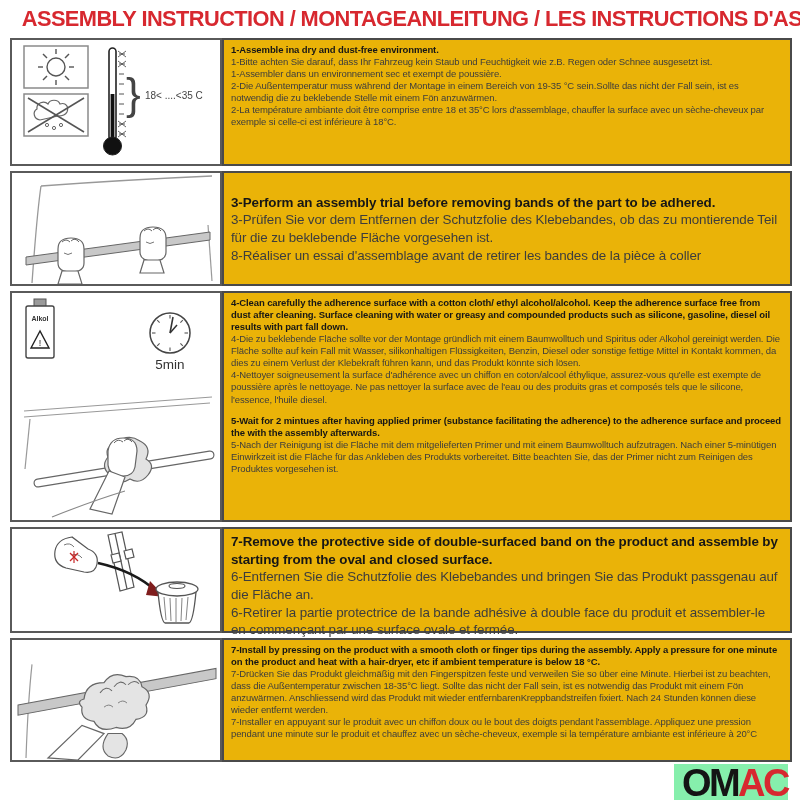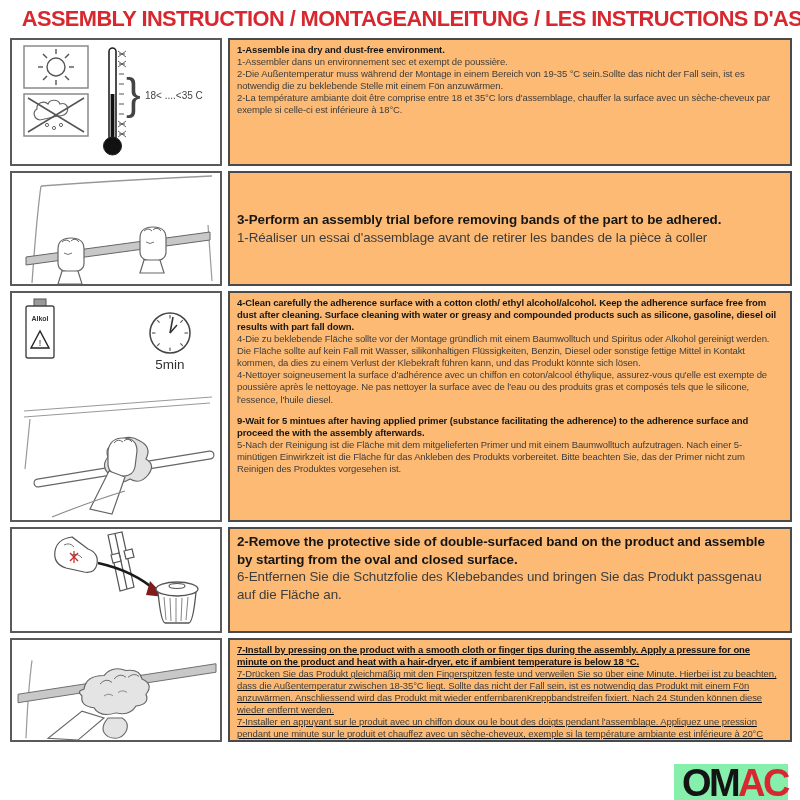--- a/index.html
+++ b/index.html
@@ -2,23 +2,23 @@
 <html><head>
 <meta charset="utf-8">
 <style>
   html,body{margin:0;padding:0;background:#fff;}
   body{width:800px;height:800px;overflow:hidden;font-family:"Liberation Sans",sans-serif;position:relative;}
   .page{width:800px;height:800px;padding:4px 8px 0 10px;box-sizing:border-box;position:relative;}
   .title{color:#d7282f;font-weight:bold;font-size:22.5px;letter-spacing:-0.6px;text-align:center;
          white-space:nowrap;transform:scaleX(0.97);transform-origin:center;margin:2px 0 6px 0;}
   .row{display:flex;align-items:stretch;margin-bottom:5px;}
   .illus{width:212px;min-width:212px;border:2px solid #5a5a5a;background:#fff;box-sizing:border-box;}
-  .tbox{flex:1;border:2px solid #4a4a4a;margin-left:6px;box-sizing:border-box;padding:4px 9px 3px 7px;background:#fdba74;}
+  .tbox{flex:1;border:2px solid #4a4a4a;margin-left:0;box-sizing:border-box;padding:4px 9px 3px 7px;background:#eab308;}
   .tbox.center{display:flex;flex-direction:column;justify-content:center;}
-  .r1{height:128px;} .r2{height:115px;} .r3{height:231px;} .r4{height:106px;} .r5{height:104px;text-decoration:underline;}
+  .r1{height:128px;} .r2{height:115px;} .r3{height:231px;} .r4{height:106px;} .r5{height:124px;}
   .illus svg{display:block;width:100%;height:100%;}
   p{margin:0;}
   .sm p{font-size:9.5px;line-height:1.27;letter-spacing:-0.1px;}
   .lg p{font-size:13.4px;line-height:1.32;letter-spacing:-0.1px;}
   .en{font-weight:bold;color:#161616;}
   .de,.fr{font-weight:normal;color:#3d3d3d;}
   .gap{margin-top:9px;}
   .logo{position:absolute;top:764px;right:12px;background:#86efac;padding-left:8px;
         font-weight:bold;font-size:38px;letter-spacing:-2.5px;line-height:1;}
   .logo .lb{color:#141414;} .logo .lr{color:#d7282f;}
@@ -80,20 +80,21 @@
             <line x1="106" y1="91" x2="114" y2="97"></line>
               <line x1="106" y1="97" x2="114" y2="91"></line>
           </g>
           <text x="114" y="69" font-size="44" fill="#444">}</text>
           <text x="133" y="59" font-size="10" fill="#444">18&lt; ....&lt;35 C</text>
         </g>
       </svg>
     </div>
     <div class="tbox sm">
       <p class="en">1-Assemble ina dry and dust-free environment.</p>
+      <p class="de">1-Bitte achten Sie darauf, dass Ihr Fahrzeug kein Staub und Feuchtigkeit wie z.B. Regen oder Schnee ausgesetzt ist.</p>
       <p class="fr">1-Assembler dans un environnement sec et exempt de poussière.</p>
       <p class="de">2-Die Außentemperatur muss während der Montage in einem Bereich von 19-35 °C  sein.Sollte das nicht der Fall sein, ist es notwendig die zu beklebende Stelle mit einem Fön anzuwärmen.</p>
       <p class="fr">2-La température ambiante doit être comprise entre 18 et 35°C lors d'assemblage, chauffer la surface avec un sèche-cheveux par exemple si celle-ci est inférieure à 18°C.</p>
     </div>
   </section>
 
   <section class="row r2">
     <div class="illus">
       <svg viewBox="0 0 208 111" preserveAspectRatio="none">
         <defs>
@@ -108,21 +109,22 @@
         <path d="M20,110 Q25,40 29,13" fill="none" stroke="#999" stroke-width="1.3"></path>
         <path d="M29,13 Q110,7 200,3" fill="none" stroke="#999" stroke-width="1.3"></path>
         <path d="M196,52 L200,108" fill="none" stroke="#999" stroke-width="1.2"></path>
         <polygon points="14,84 198,59 198,67 14,92" fill="#c8c8c8" stroke="#666" stroke-width="1"></polygon>
         <use href="#hand1"></use>
         <use href="#hand1" transform="translate(82,-11)"></use>
       </svg>
     </div>
     <div class="tbox lg center">
       <p class="en">3-Perform an assembly trial before removing bands of the part to be adhered.</p>
-      <p class="fr">1-Réaliser un essai d'assemblage avant de retirer les bandes de la pièce à coller</p>
+      <p class="de">3-Prüfen Sie vor dem Entfernen der Schutzfolie des Klebebandes, ob das zu montierende Teil für die zu beklebende Fläche vorgesehen ist.</p>
+      <p class="fr">8-Réaliser un essai d'assemblage avant de retirer les bandes de la pièce à coller</p>
     </div>
   </section>
 
   <section class="row r3">
     <div class="illus">
       <svg viewBox="0 0 208 227" preserveAspectRatio="none">
         <g>
           <rect x="22" y="6" width="12" height="8" fill="#9a9a9a" stroke="#555" stroke-width="1"></rect>
           <rect x="14" y="13" width="28" height="52" rx="2" fill="#fff" stroke="#444" stroke-width="1.4"></rect>
           <text x="28" y="28" font-size="7" font-weight="bold" fill="#333" text-anchor="middle">Alkol</text>
@@ -157,21 +159,21 @@
           <path d="M112,148 q4,-4 8,1" fill="none" stroke="#666" stroke-width="1"></path>
           <polygon points="97,178 78,216 100,221 113,184" fill="#fff" stroke="#666" stroke-width="1.2"></polygon>
           <path d="M40,224 Q80,208 113,198" fill="none" stroke="#888" stroke-width="1.1"></path>
         </g>
       </svg>
     </div>
     <div class="tbox sm">
       <p class="en">4-Clean carefully the adherence surface with a cotton cloth/ ethyl alcohol/alcohol. Keep the adherence surface free from dust after cleaning. Surface cleaning with water or greasy and compounded products such as silicone, gasoline, diesel oil results with part fall down.</p>
       <p class="de">4-Die zu beklebende Fläche sollte vor der Montage gründlich mit einem Baumwolltuch und Spiritus oder Alkohol gereinigt werden. Die Fläche sollte auf kein Fall mit Wasser, silikonhaltigen Flüssigkeiten, Benzin, Diesel oder sonstige fettige Mittel in Kontakt kommen, da dies zu einem Verlust der Klebekraft führen kann, und das Produkt könnte sich lösen.</p>
       <p class="fr">4-Nettoyer soigneusement la surface d'adhérence avec un chiffon en coton/alcool éthylique, assurez-vous qu'elle est exempte de poussière après le nettoyage. Ne pas nettoyer la surface avec de l'eau ou des produits gras et composés tels que le silicone, l'essence, l'huile diesel.</p>
-      <p class="en gap">9-Wait for 5 mintues after having applied primer (substance facilitating the adherence) to the adherence surface and proceed the with the assembly afterwards.</p>
+      <p class="en gap">5-Wait for 2 mintues after having applied primer (substance facilitating the adherence) to the adherence surface and proceed the with the assembly afterwards.</p>
       <p class="de">5-Nach der Reinigung ist die Fläche mit dem mitgelieferten Primer und mit einem Baumwolltuch aufzutragen. Nach einer 5-minütigen Einwirkzeit ist die Fläche für das Ankleben des Produkts vorbereitet. Bitte beachten Sie, das der Primer nicht zum Reinigen des Produktes vorgesehen ist.</p>
     </div>
   </section>
 
   <section class="row r4">
     <div class="illus">
       <svg viewBox="0 0 208 102" preserveAspectRatio="none">
         <g>
           <path d="M60,8 q-15,2 -17,14 q-2,13 11,17 l18,4 q11,2 13,-8 q2,-11 -9,-15 z" fill="#fff" stroke="#555" stroke-width="1.2"></path>
           <path d="M52,16 q6,-3 10,2 M60,26 q6,-2 10,3" fill="none" stroke="#666" stroke-width="0.9"></path>
@@ -197,22 +199,23 @@
             <line x1="152" y1="68" x2="154" y2="91"></line>
               <line x1="158" y1="69" x2="159" y2="92"></line>
             <line x1="164" y1="69" x2="164" y2="93"></line>
               <line x1="170" y1="69" x2="169" y2="92"></line>
             <line x1="176" y1="68" x2="174" y2="91"></line>
           </g>
         </g>
       </svg>
     </div>
     <div class="tbox lg">
-      <p class="en">2-Remove the protective side of double-surfaced band on the product and assemble by starting from the oval and closed surface.</p>
+      <p class="en">7-Remove the protective side of double-surfaced band on the product and assemble by starting from the oval and closed surface.</p>
       <p class="de">6-Entfernen Sie die Schutzfolie des Klebebandes und bringen Sie das Produkt passgenau auf die Fläche an.</p>
+      <p class="fr">6-Retirer la partie protectrice de la bande adhésive à double face du produit et assembler-le en commençant par une surface ovale et fermée.</p>
     </div>
   </section>
 
   <section class="row r5">
     <div class="illus">
       <svg viewBox="0 0 208 118" preserveAspectRatio="none">
         <path d="M14,116 Q16,60 20,24" fill="none" stroke="#999" stroke-width="1.2"></path>
         <polygon points="6,64 204,28 204,38 6,74" fill="#c8c8c8" stroke="#666" stroke-width="1"></polygon>
         <g>
           <path d="M72,58 q2,-16 20,-16 q8,-12 22,-6 q14,-2 16,10 q12,6 4,18 q4,12 -10,14 q-6,12 -20,8 q-16,6 -22,-6 q-14,-2 -12,-14 q-6,-6 2,-8 z" fill="#e4e4e4" stroke="#666" stroke-width="1.2"></path>

